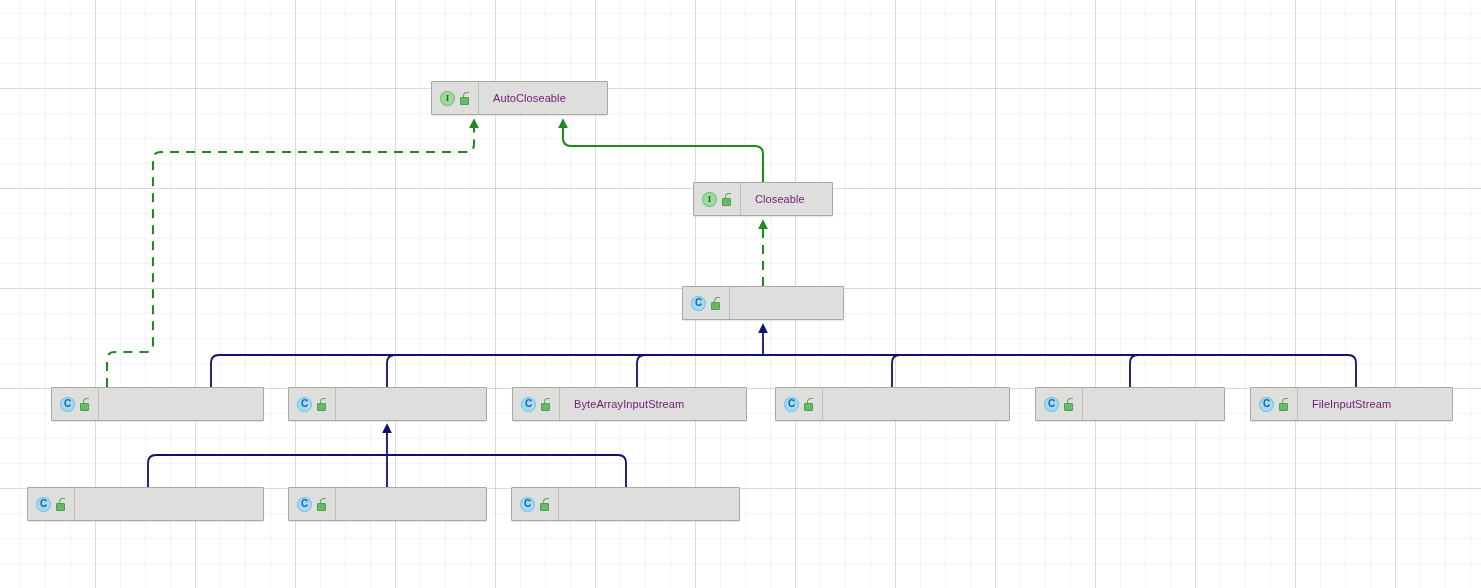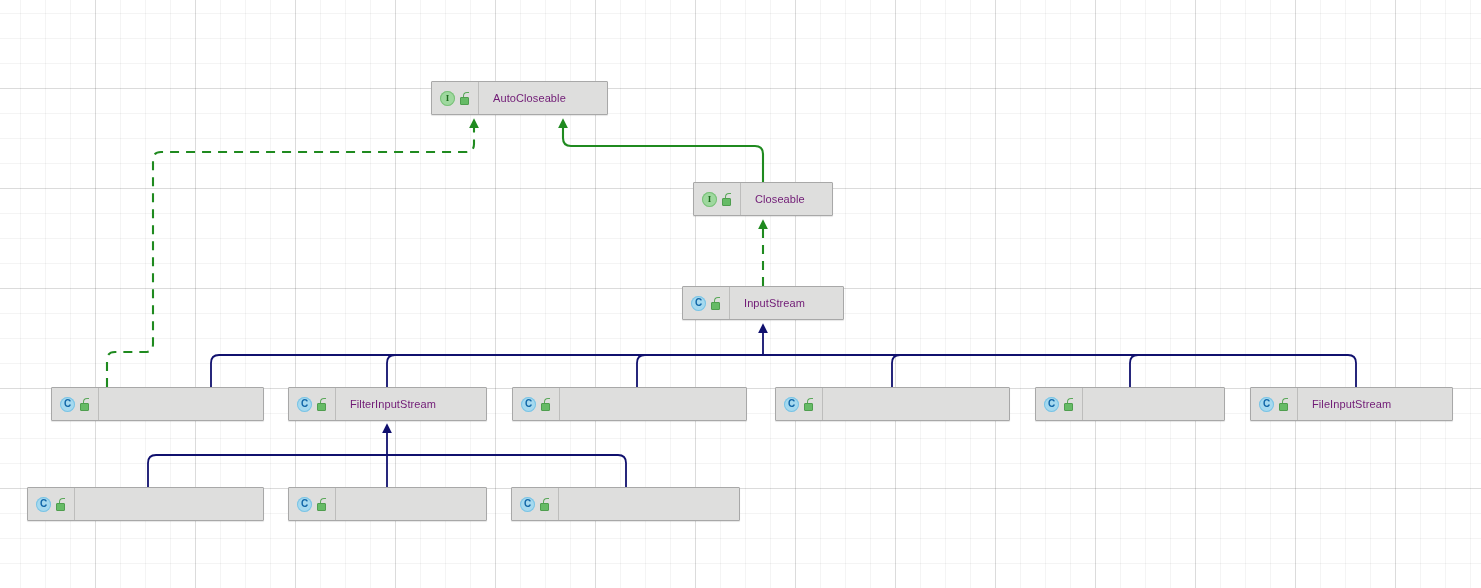--- a/index.html
+++ b/index.html
@@ -184,49 +184,48 @@
     <div class="node-label">Closeable</div>
   </div>
       <div class="uml-node" style="left: 682px; top: 286px; width: 162px;">
     <div class="node-icons">
       <span class="icon-kind cls">C</span>
       <span class="icon-vis">
         <span class="shackle"></span>
             <span class="body"></span>
       </span>
     </div>
-    <div class="node-label">InputStream</div>
   </div>
       <div class="uml-node" style="left: 51px; top: 387px; width: 213px;">
     <div class="node-icons">
       <span class="icon-kind cls">C</span>
       <span class="icon-vis">
         <span class="shackle"></span>
             <span class="body"></span>
       </span>
     </div>
   </div>
       <div class="uml-node" style="left: 288px; top: 387px; width: 199px;">
     <div class="node-icons">
       <span class="icon-kind cls">C</span>
       <span class="icon-vis">
         <span class="shackle"></span>
             <span class="body"></span>
       </span>
     </div>
-    <div class="node-label">FilterInputStream</div>
   </div>
       <div class="uml-node" style="left: 512px; top: 387px; width: 235px;">
     <div class="node-icons">
       <span class="icon-kind cls">C</span>
       <span class="icon-vis">
         <span class="shackle"></span>
             <span class="body"></span>
       </span>
     </div>
+    <div class="node-label">ByteArrayInputStream</div>
   </div>
       <div class="uml-node" style="left: 775px; top: 387px; width: 235px;">
     <div class="node-icons">
       <span class="icon-kind cls">C</span>
       <span class="icon-vis">
         <span class="shackle"></span>
             <span class="body"></span>
       </span>
     </div>
   </div>

